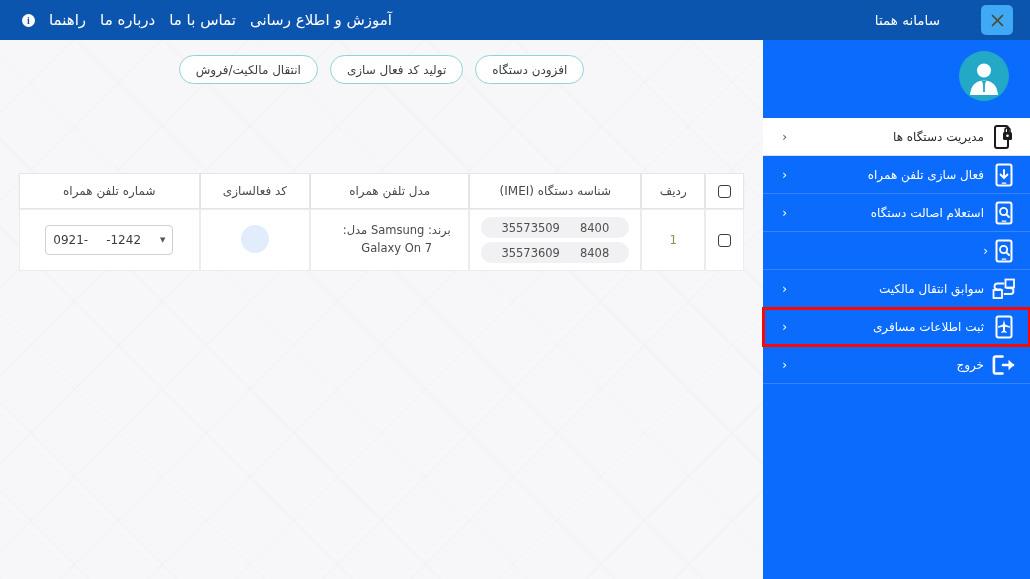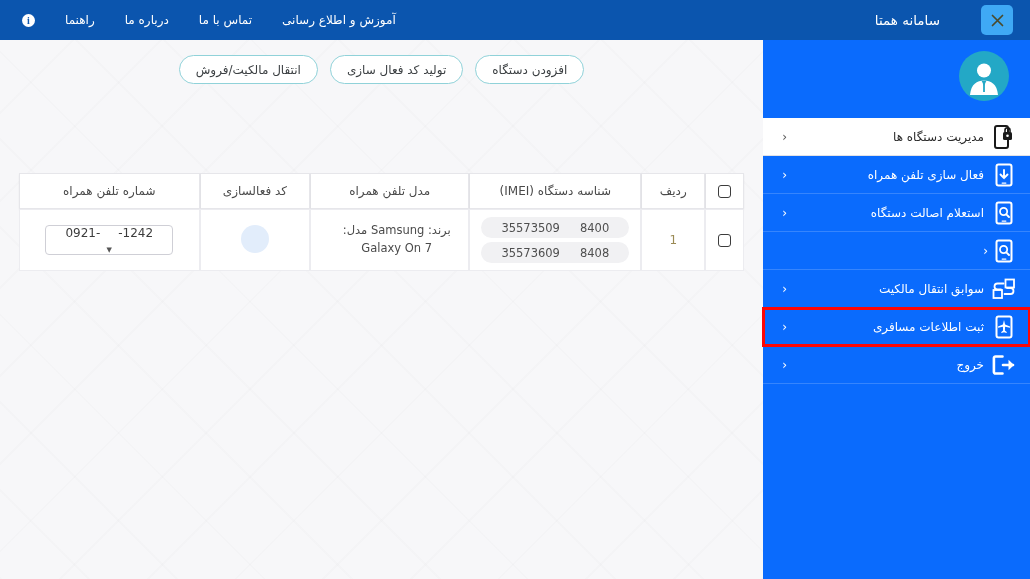--- a/index.html
+++ b/index.html
@@ -36,26 +36,25 @@
     gap: 14px;
     padding-right: 0;
     padding-left: 14px;
     direction: rtl;
   }
   
   #topnav { left: 8px; }
 
   .topnav-item {
     color: #ffffff;
-    font-size: 12px;
+    font-size: 15px;
     line-height: 1;
     white-space: nowrap;
     cursor: pointer;
     letter-spacing: 0;
-    margin-left: 16px;
   }
 
   .info-icon {
     width: 13px; height: 13px;
     border-radius: 50%;
     background: #ffffff;
     color: #0b55ae;
     font-size: 10px;
     font-weight: bold;
     line-height: 13px;
@@ -309,21 +308,20 @@
     display: inline-block;
   }
 
   .phone-select {
     width: 128px;
     height: 30px;
     border: 1px solid #cfcfd6;
     border-radius: 4px;
     background: #ffffff;
     display: inline-flex;
-    flex-direction: column;
     align-items: center;
     justify-content: space-between;
     padding: 0 7px;
     font-size: 12px;
     color: #3c3c3c;
     cursor: pointer;
     direction: ltr;
   }
   .phone-select .ps-text {
     display: flex;

